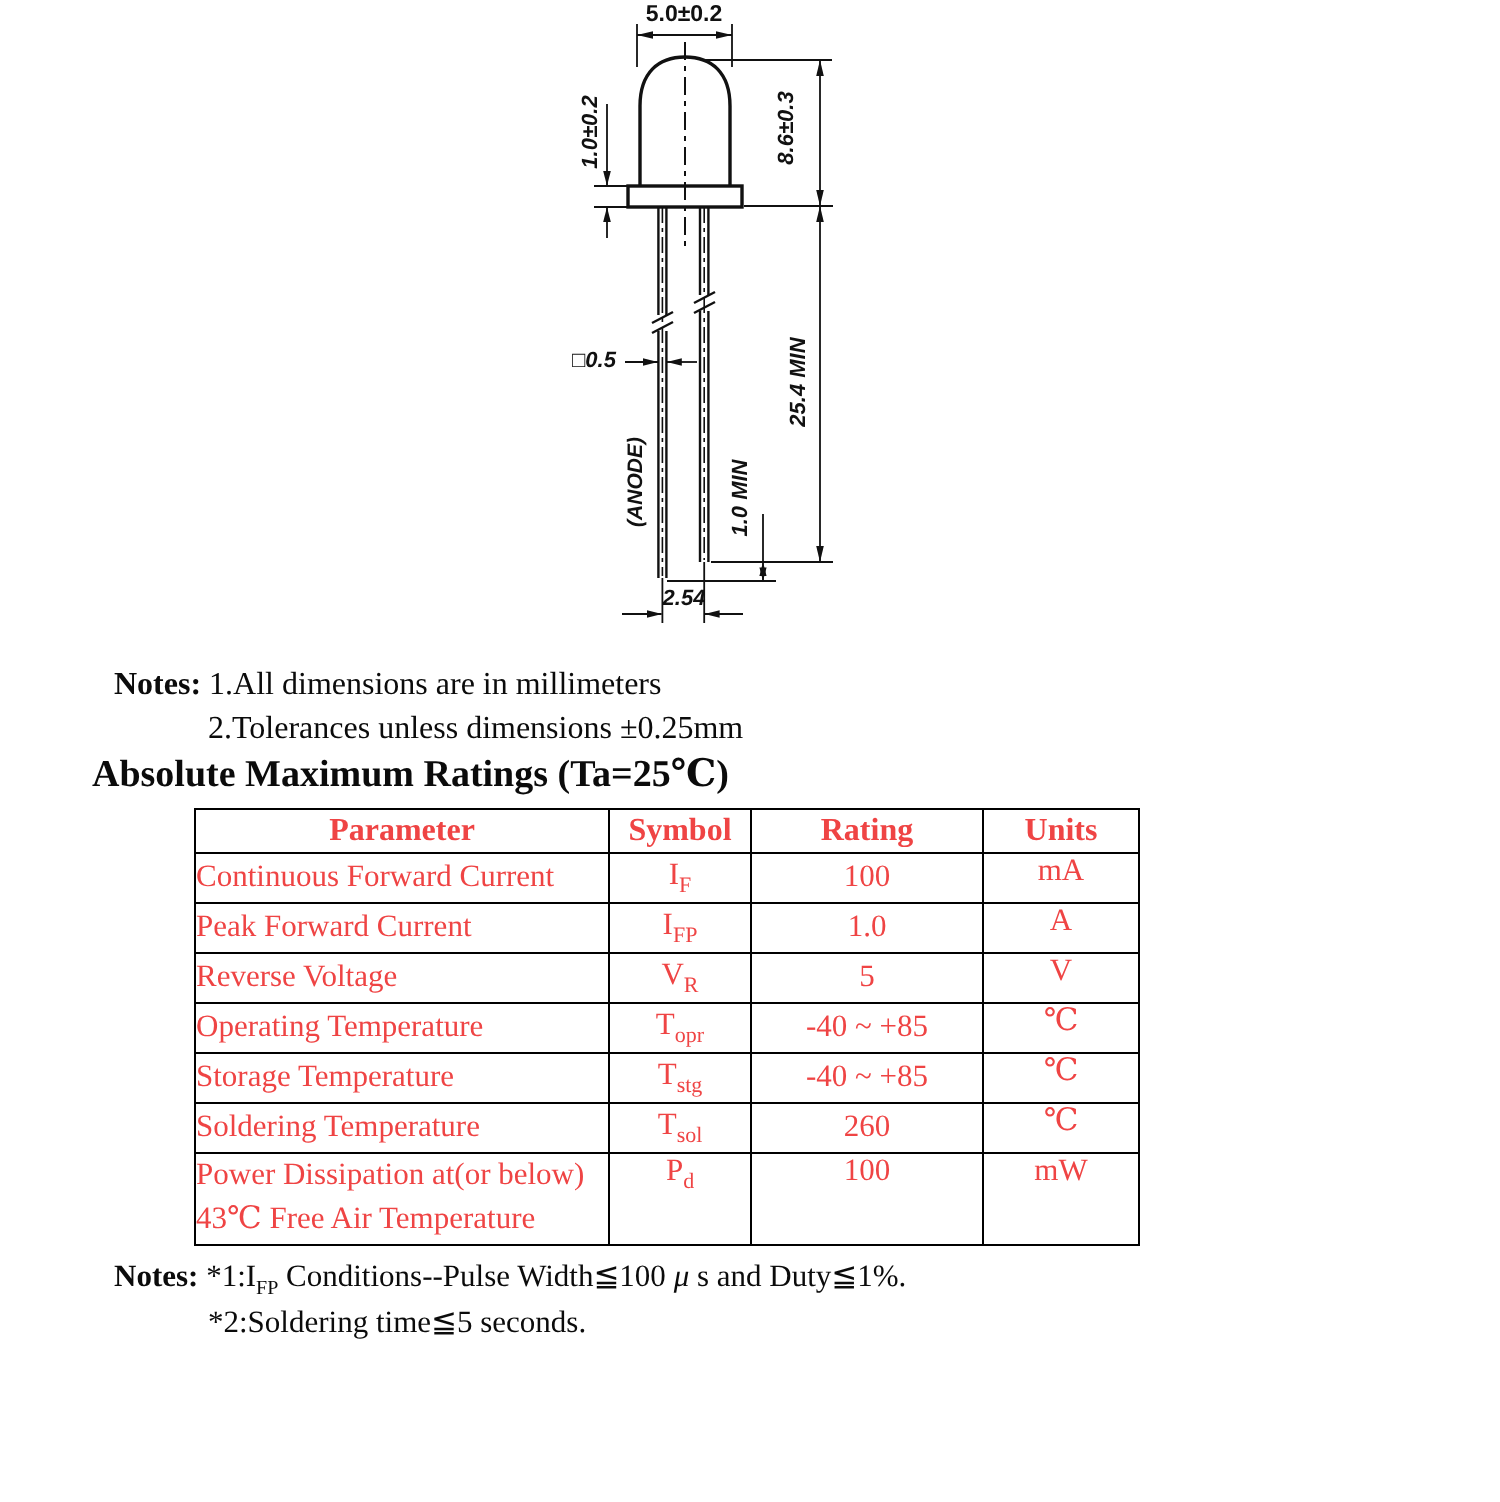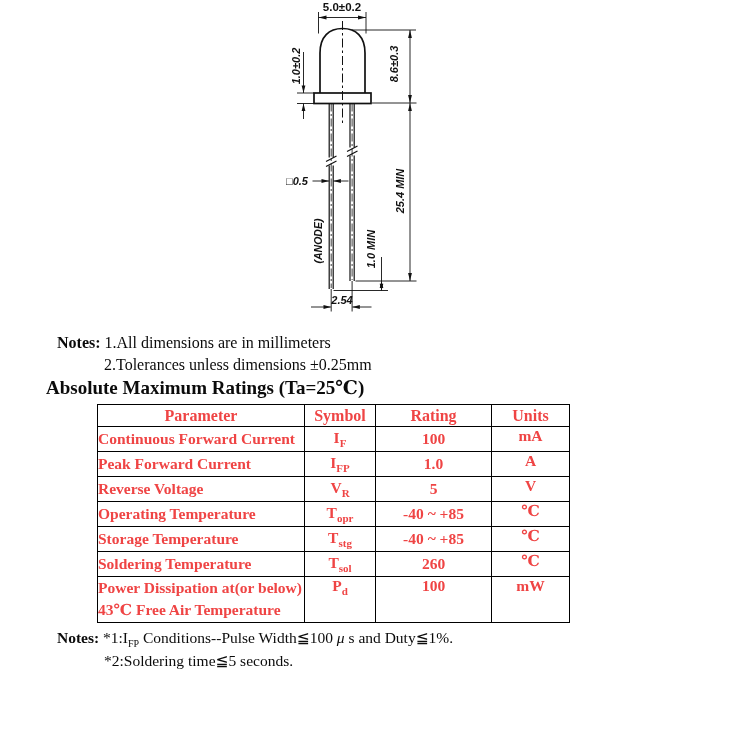--- a/index.html
+++ b/index.html
@@ -14,21 +14,21 @@
   .dim-label.rot{transform:translate(-50%,-50%) rotate(-90deg);}
   
   .textline{position:absolute;font-size:16px;white-space:nowrap;}
   .textline b{font-weight:bold;}
   #ratings-title{position:absolute;left:46px;top:376px;font-size:19px;font-weight:bold;white-space:nowrap;}
   
   #ratings-table{position:absolute;left:56px;top:404px;border-collapse:collapse;table-layout:fixed;
                  font-size:15.5px;color:#ef4444;margin-left:41px;}
   #ratings-table col.c1{width:207px;} #ratings-table col.c2{width:71px;}
   #ratings-table col.c3{width:116px;} #ratings-table col.c4{width:78px;}
-  #ratings-table th,#ratings-table td{border:1.4px solid #000;padding:0;overflow:hidden;font-weight:bold;}
+  #ratings-table th,#ratings-table td{border:1.4px solid #000;padding:0;overflow:hidden;}
   #ratings-table th{height:21px;font-size:16px;font-weight:bold;text-align:center;}
   #ratings-table td{height:24px;}
   td.c-param{text-align:left;padding-left:3px;line-height:1.45;}
   td.c-sym,td.c-rating{text-align:center;vertical-align:middle;}
   td.c-unit{text-align:center;vertical-align:top;padding-top:1px;line-height:1.1;}
   td.c-sym sub{font-size:11px;}
   tr.tall td{height:45px;}
   tr.tall td.c-sym,tr.tall td.c-rating,tr.tall td.c-unit{vertical-align:top;padding-top:3px;}
   
   .botnote{font-size:15.5px;}

